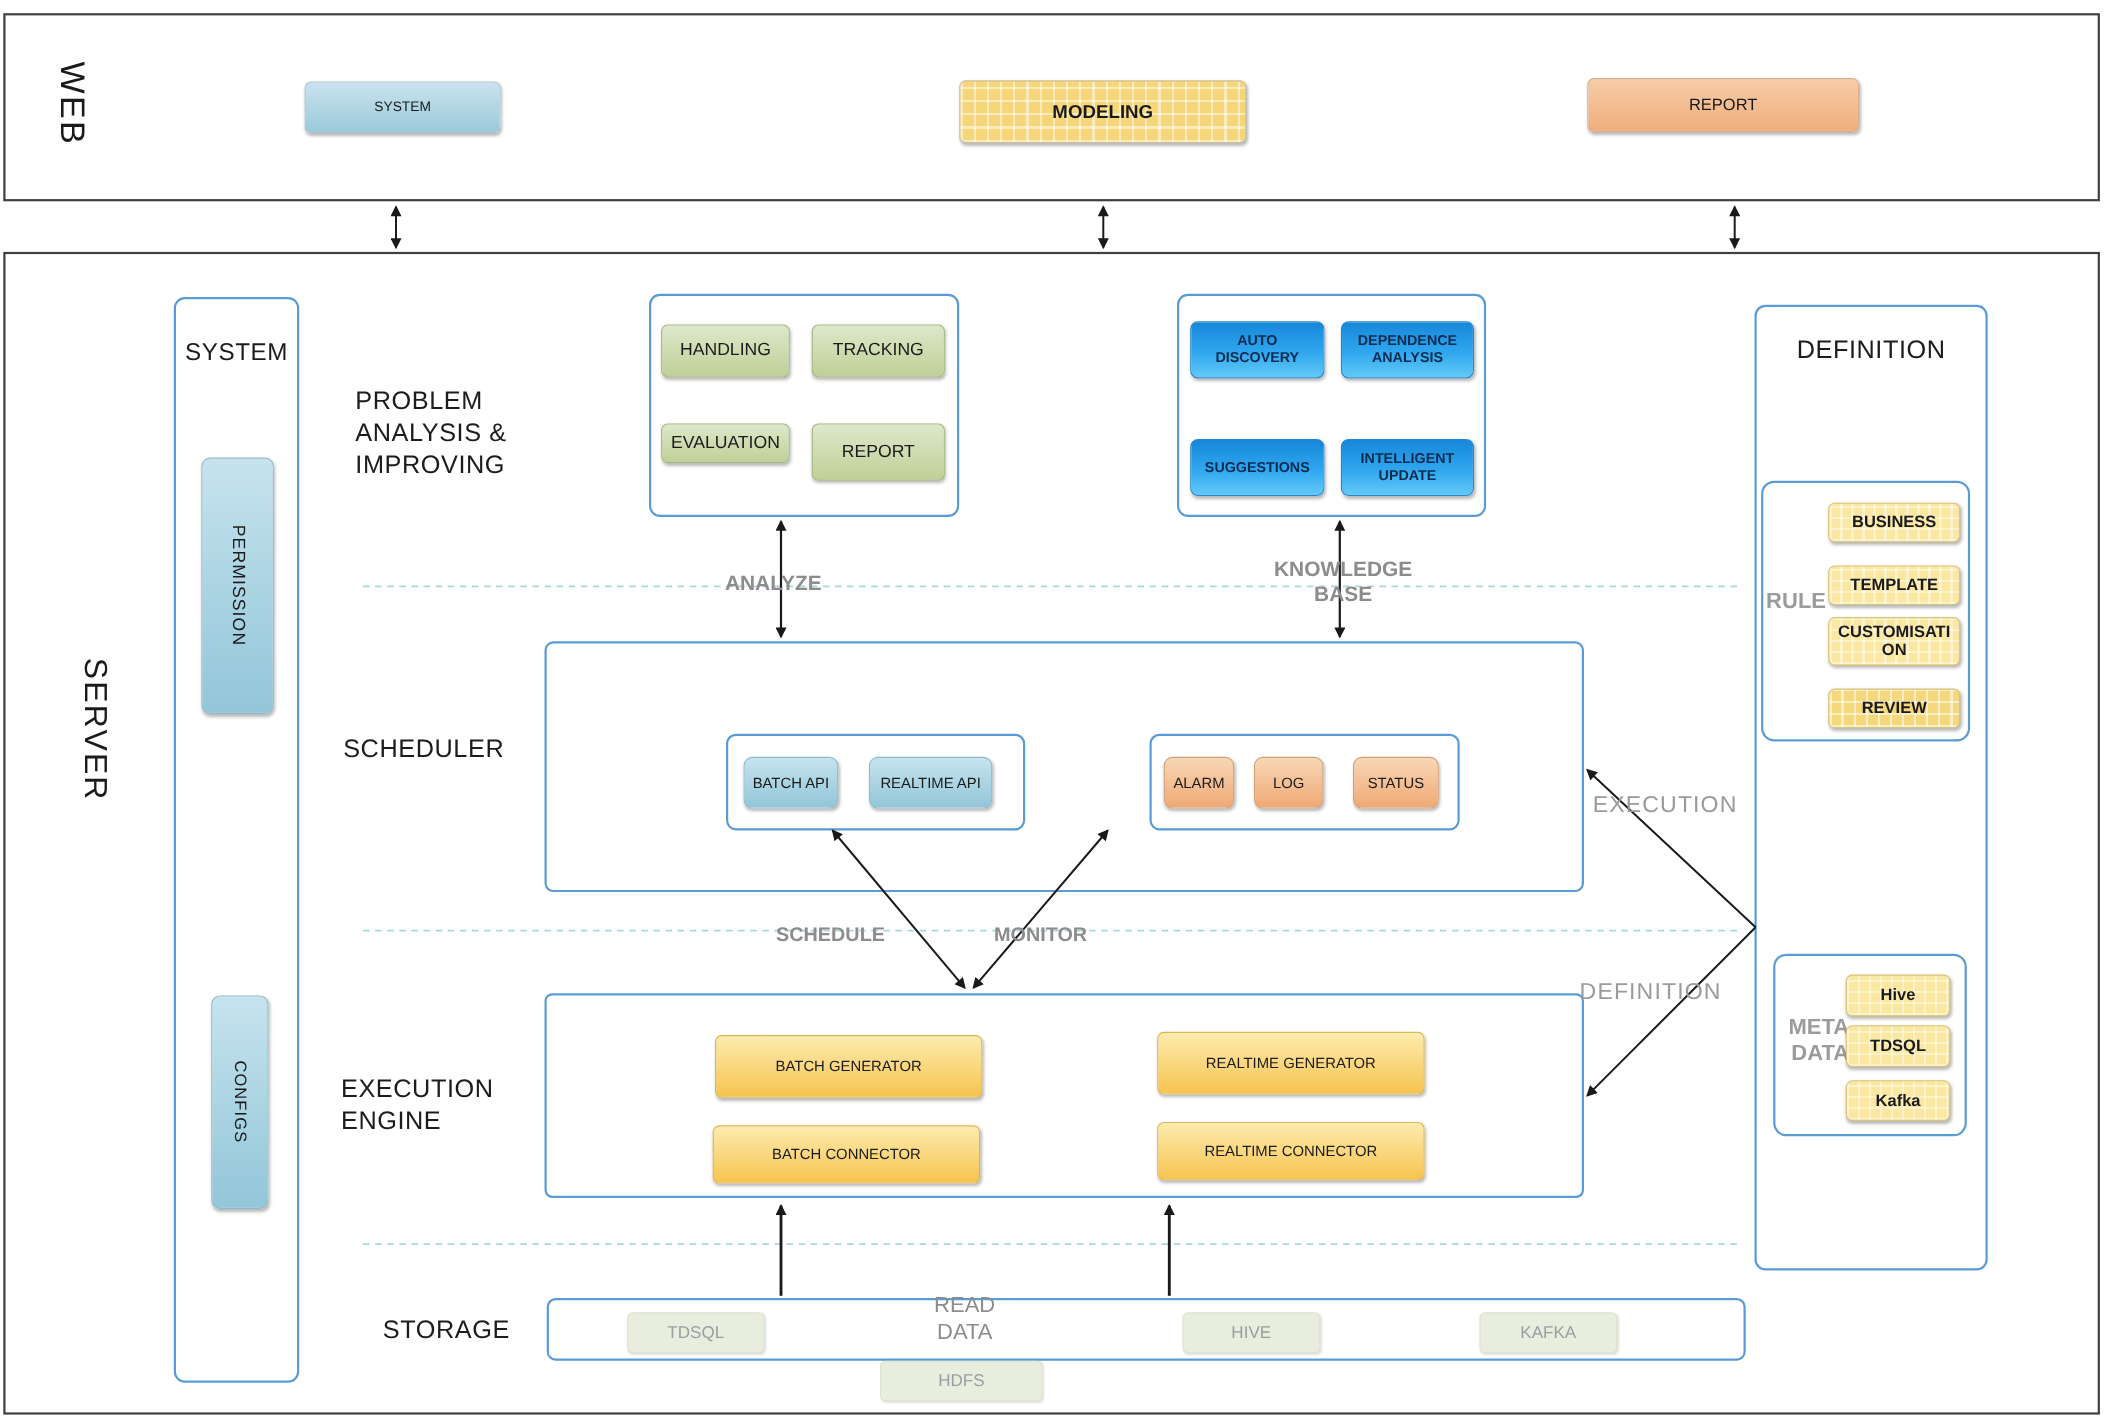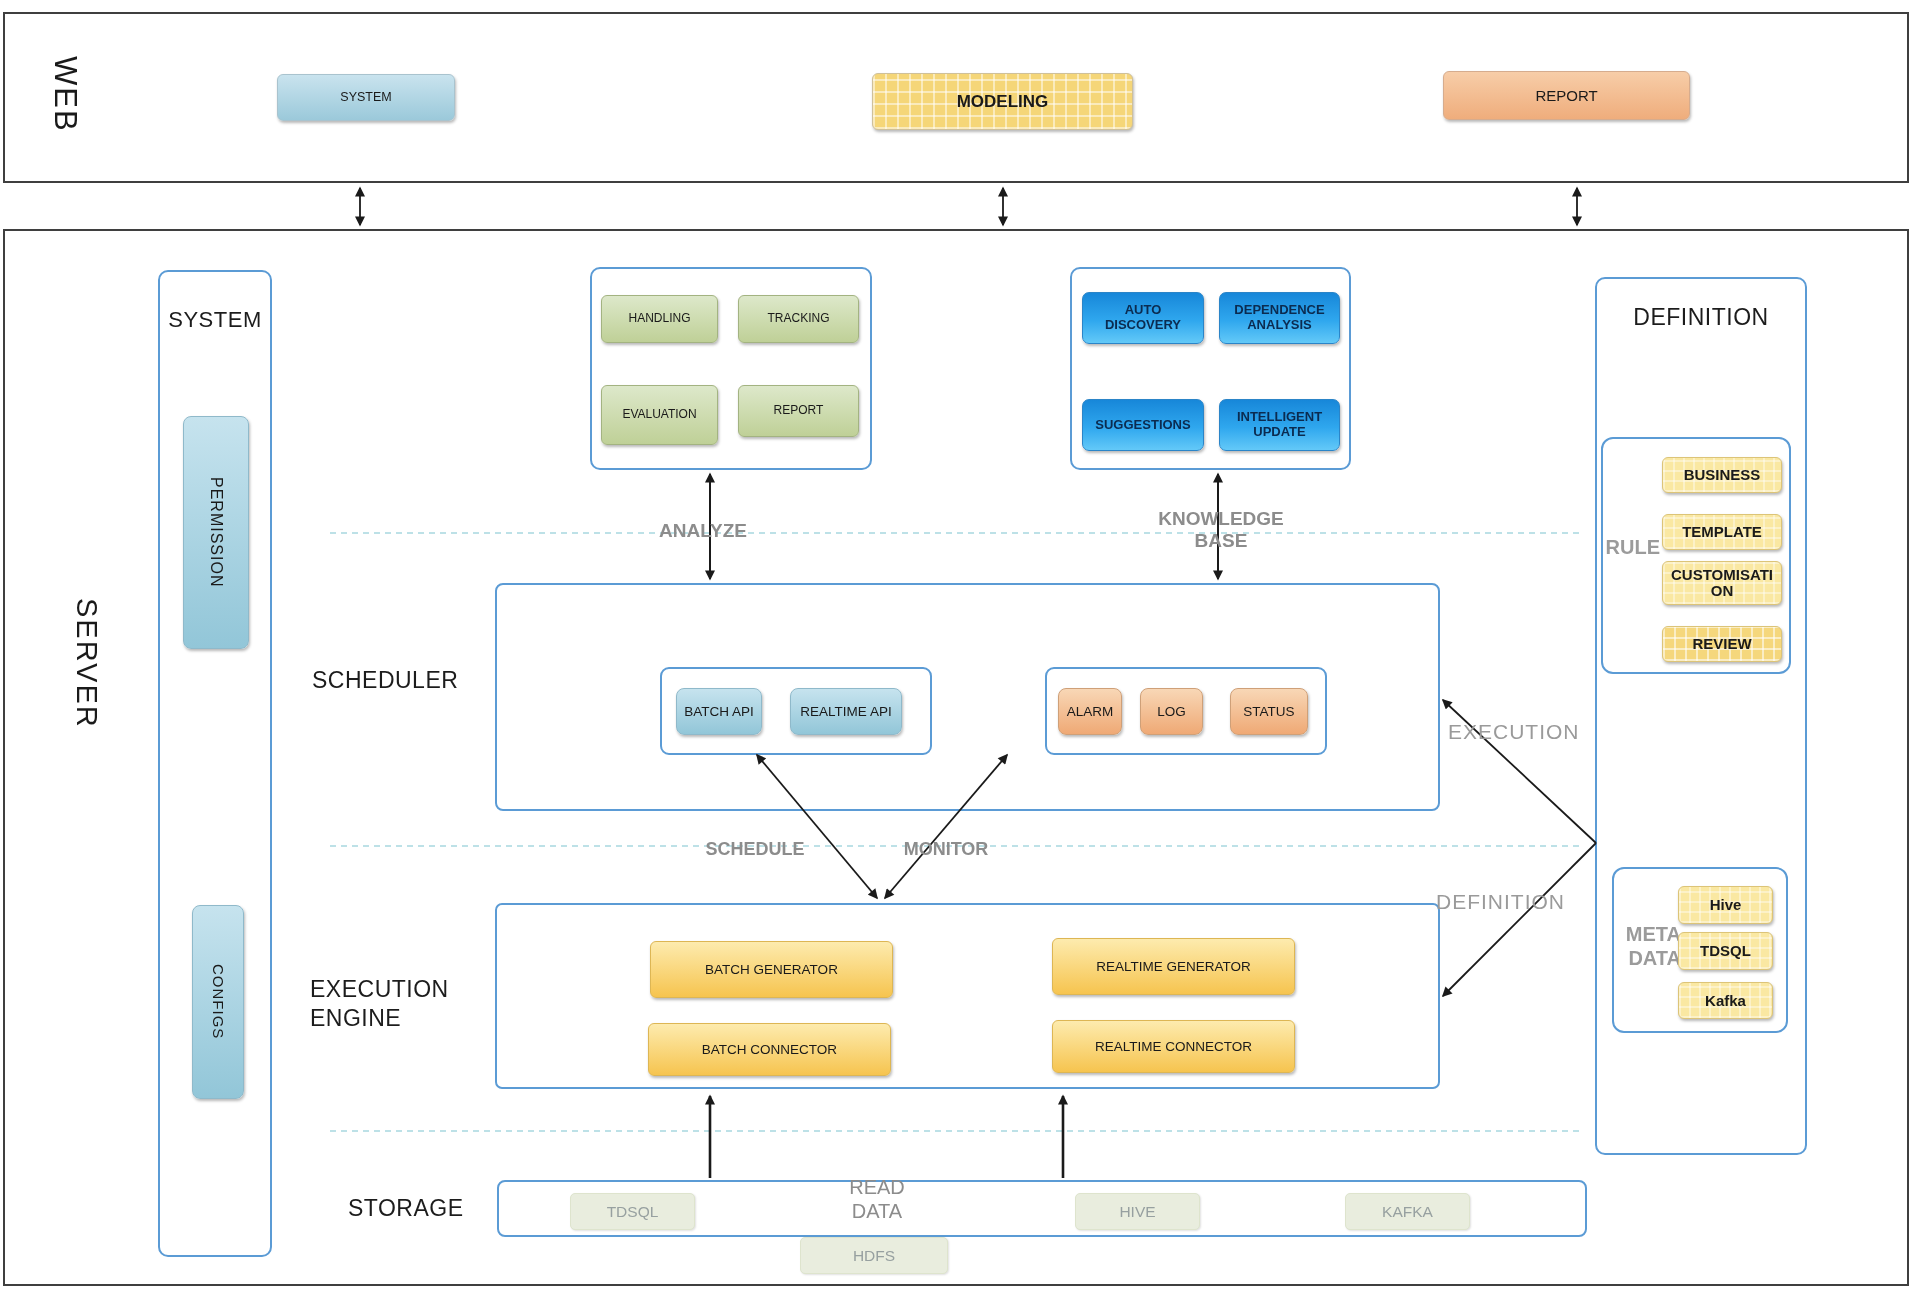--- a/index.html
+++ b/index.html
@@ -18,21 +18,21 @@
   .sect-title{position:absolute;font-size:23px;color:#1c1c1c;letter-spacing:.5px;z-index:40;line-height:29px}
   .gray-lb{position:absolute;color:#8c8c8c;font-weight:bold;text-align:center;z-index:40;line-height:22px}
   .gray-lb2{position:absolute;color:#9a9a9a;text-align:right;z-index:40;letter-spacing:1px}
   .c-web-sys{background:linear-gradient(180deg,#c9e3ee,#9bc9da);border:1px solid #a9c3ce;font-size:12.5px}
   .c-report{background:linear-gradient(180deg,#f7cda8,#efad7c);border:1px solid #d6ac8e;font-size:15px}
   .c-plaid{background-color:#f5d678;border:1px solid #cfc09a;
      background-image:repeating-linear-gradient(0deg,rgba(255,255,255,.5) 0 2px,rgba(255,255,255,0) 2px 12px),
                       repeating-linear-gradient(90deg,rgba(255,255,255,.5) 0 2px,rgba(255,255,255,0) 2px 12px);
      font-weight:bold;font-size:17px}
   .c-blue-soft{background:linear-gradient(180deg,#c6e3ee,#92c6d8);border:1px solid #8fb9ca;border-radius:8px}
-  .c-green{background:linear-gradient(180deg,#dde8ca,#bfd097);border:1px solid #a3b381;font-size:12px}
+  .c-green{background:linear-gradient(180deg,#dde8ca,#bfd097);border:1px solid #a3b381;font-size:16px}
   .c-kb{background:linear-gradient(180deg,#1787d9 0%,#2fa7ee 55%,#63c9f8 100%);border:1px solid #2b85c8;
         color:#0b2b50;font-weight:bold;font-size:13px;border-radius:7px;padding:0 12px}
   .c-orange{background:linear-gradient(180deg,#f8d7b6,#efa975);border:1px solid #cfa078;font-size:13.5px;border-radius:8px}
   .c-yellow{background:linear-gradient(180deg,#fdebae,#f6c44f);border:1px solid #ddb654;font-weight:normal;font-size:13.5px}
   .c-rule{background-color:#fae8a2;border:1px solid #dcc478;
      background-image:repeating-linear-gradient(0deg,rgba(255,255,255,.4) 0 2px,rgba(255,255,255,0) 2px 10px),
                       repeating-linear-gradient(90deg,rgba(255,255,255,.4) 0 2px,rgba(255,255,255,0) 2px 10px);
      font-weight:bold;font-size:15px;overflow-wrap:anywhere;padding:0 4px}
   .c-review{background-color:#f5d77c;
      background-image:repeating-linear-gradient(0deg,rgba(255,255,255,.55) 0 2px,rgba(255,255,255,0) 2px 11px),
@@ -92,23 +92,24 @@
   <div class="nd c-web-sys" style="left:277px;top:74px;width:178px;height:47px">SYSTEM</div>
   <div class="nd c-plaid" style="left:872px;top:73px;width:261px;height:57px">MODELING</div>
   <div class="nd c-report" style="left:1443px;top:71px;width:247px;height:49px">REPORT</div>
 
   <div class="abs vtext z" style="left:62px;top:588px;width:48px;height:150px;font-size:29px;letter-spacing:2px">SERVER</div>
 
   <div class="sect-title" style="left:158px;top:305px;width:114px;text-align:center;font-size:22px">SYSTEM</div>
   <div class="nd c-blue-soft vtext" style="left:183px;top:416px;width:66px;height:233px;font-size:16px;letter-spacing:1px">PERMISSION</div>
   <div class="nd c-blue-soft vtext" style="left:192px;top:905px;width:52px;height:194px;font-size:15px;letter-spacing:1px">CONFIGS</div>
 
+  <div class="sect-title" style="left:323px;top:350px;width:150px">PROBLEM ANALYSIS &amp; IMPROVING</div>
   <div class="nd c-green" style="left:601px;top:295px;width:117px;height:48px">HANDLING</div>
   <div class="nd c-green" style="left:738px;top:295px;width:121px;height:48px">TRACKING</div>
-  <div class="nd c-green" style="left:601px;top:385px;width:117px;height:60px">EVALUATION</div>
+  <div class="nd c-green" style="left:601px;top:385px;width:117px;height:36px">EVALUATION</div>
   <div class="nd c-green" style="left:738px;top:385px;width:121px;height:52px">REPORT</div>
 
   <div class="nd c-kb" style="left:1082px;top:292px;width:122px;height:52px">AUTO DISCOVERY</div>
   <div class="nd c-kb" style="left:1219px;top:292px;width:121px;height:52px">DEPENDENCE ANALYSIS</div>
   <div class="nd c-kb" style="left:1082px;top:399px;width:122px;height:52px">SUGGESTIONS</div>
   <div class="nd c-kb" style="left:1219px;top:399px;width:121px;height:52px">INTELLIGENT UPDATE</div>
 
   <div class="gray-lb" style="left:630px;top:520px;width:146px;font-size:19px">ANALYZE</div>
   <div class="gray-lb" style="left:1150px;top:508px;width:142px;font-size:19px">KNOWLEDGE BASE</div>
 

